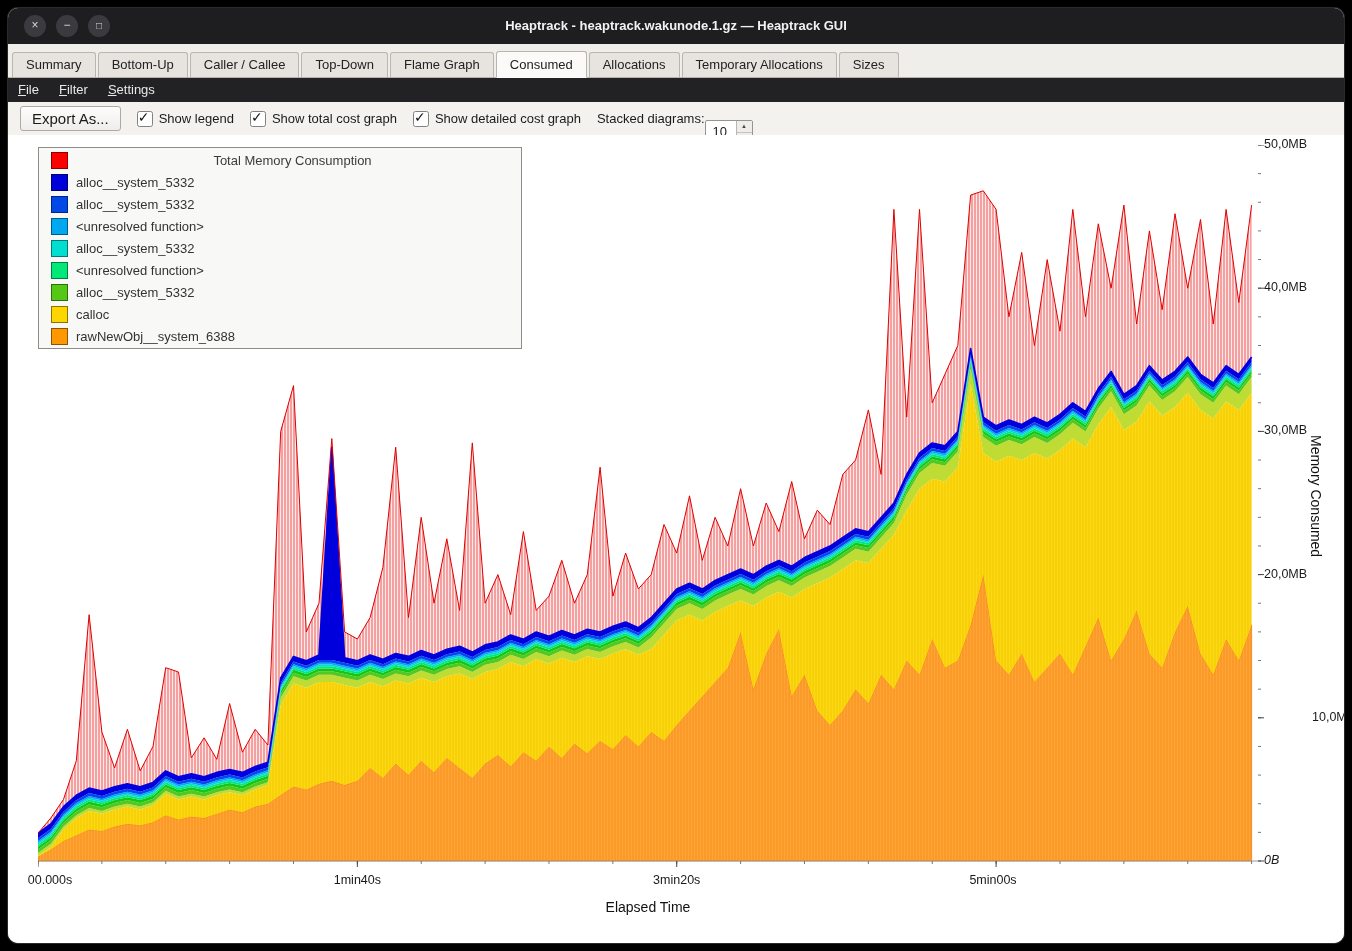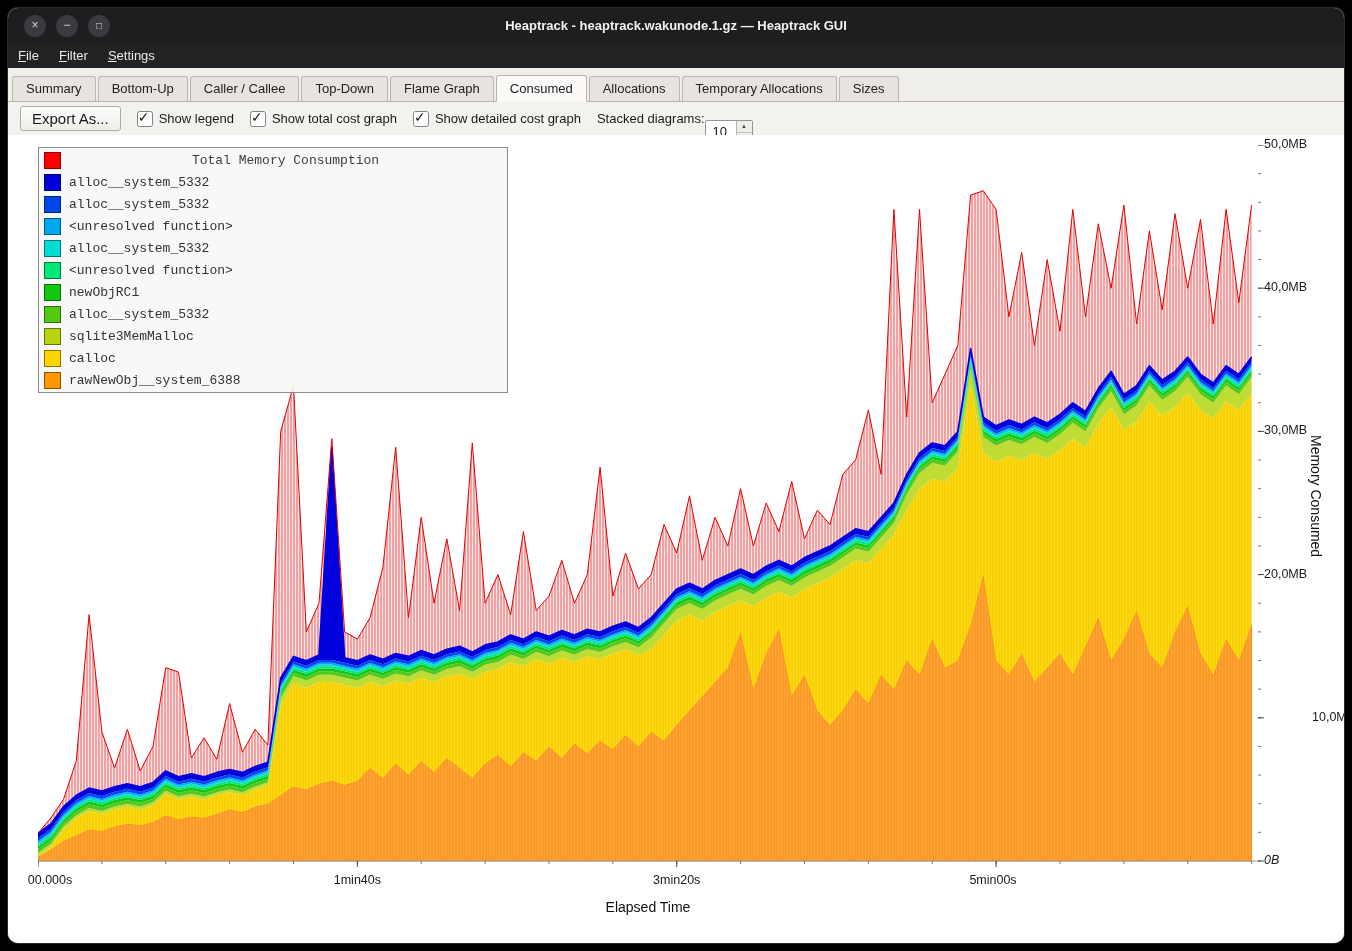--- a/index.html
+++ b/index.html
@@ -38,22 +38,22 @@
   .spin{width:46px;height:23px;background:#fff;border:1px solid #979490;border-radius:2px;
     display:flex;margin-top:27px;}
   .spinval{flex:1;font-size:13px;line-height:22px;padding-left:7px;}
   .spinbtns{width:15px;border-left:1px solid #b9b5af;display:flex;flex-direction:column;}
   .sb{flex:1;font-size:6px;color:#444;text-align:center;line-height:10px;background:#efedea;}
   .sb + .sb{border-top:1px solid #c5c1bb;}
   
   #chart{position:relative;height:812px;background:#ffffff;}
   #plot{position:absolute;left:30px;top:10px;}
   #legend{position:absolute;left:30px;top:12px;width:468px;background:rgba(247,247,246,0.92);
-    border:1px solid #8c8c8c;font-family:Liberation Mono, monospace;font-size:13px;
-    color:#333;padding:1px 0;}
+    border:1px solid #8c8c8c;font-family:Liberation Sans, sans-serif;font-size:13px;
+    color:#333;padding:1px 7px;}
   .lrow{display:flex;align-items:center;height:22px;padding:0 5px;}
   .swatch{width:15px;height:15px;border:1px solid rgba(0,0,0,0.45);margin-right:8px;
     flex:0 0 auto;}
   .lrow.title .llabel{flex:1;text-align:center;color:#3c3c3c;}
   .xlab{position:absolute;width:80px;text-align:center;font-size:12.5px;color:#1a1a1a;}
   .ylab{position:absolute;left:1256px;font-size:12.5px;color:#1a1a1a;text-align:right;}
   #xtitle{position:absolute;left:30px;width:1220px;top:764px;text-align:center;
     font-size:14px;color:#111;}
   #ytitle{position:absolute;left:1316px;top:300px;transform:rotate(90deg);
     transform-origin:left top;font-size:14px;color:#111;white-space:nowrap;}
@@ -63,37 +63,37 @@
 
 <div id="window">
 
   <div id="titlebar">
     <span class="wbtn" id="btn-close"><span>×</span></span>
     <span class="wbtn" id="btn-min"><span>−</span></span>
     <span class="wbtn" id="btn-max"><span>□</span></span>
     <div class="title">Heaptrack - heaptrack.wakunode.1.gz — Heaptrack GUI</div>
   </div>
 
-  <div id="menubar">
-    <div class="menu-item"><span></span><span class="u">F</span><span>ile</span></div>
-    <div class="menu-item"><span></span><span class="u">F</span><span>ilter</span></div>
-    <div class="menu-item"><span></span><span class="u">S</span><span>ettings</span></div>
-  </div>
-
   <div id="tabs">
       <div class="tab">Summary</div>
       <div class="tab">Bottom-Up</div>
       <div class="tab">Caller / Callee</div>
       <div class="tab">Top-Down</div>
       <div class="tab">Flame Graph</div>
       <div class="tab active">Consumed</div>
       <div class="tab">Allocations</div>
       <div class="tab">Temporary Allocations</div>
       <div class="tab">Sizes</div>
     </div>
+
+  <div id="menubar">
+    <div class="menu-item"><span></span><span class="u">F</span><span>ile</span></div>
+    <div class="menu-item"><span></span><span class="u">F</span><span>ilter</span></div>
+    <div class="menu-item"><span></span><span class="u">S</span><span>ettings</span></div>
+  </div>
 
   <div id="toolbar">
     <button id="export-btn">Export As...</button>
     <div id="checkboxes" style="display:flex;align-items:center;gap:16px;">
         <label class="cb">
           <span class="cbbox">
             <span class="tick">✓</span>
           </span>
           <span>Show legend</span>
         </label>
@@ -228,30 +228,22 @@
         </div>
         <div class="lrow">
           <span class="swatch" style="background: rgb(0, 222, 210);"></span>
           <span class="llabel">alloc__system_5332</span>
         </div>
         <div class="lrow">
           <span class="swatch" style="background: rgb(0, 232, 120);"></span>
           <span class="llabel">&lt;unresolved function&gt;</span>
         </div>
         <div class="lrow">
-          <span class="swatch" style="background: rgb(16, 200, 16);"></span>
-          <span class="llabel">newObjRC1</span>
-        </div>
-        <div class="lrow">
           <span class="swatch" style="background: rgb(85, 200, 22);"></span>
           <span class="llabel">alloc__system_5332</span>
-        </div>
-        <div class="lrow">
-          <span class="swatch" style="background: rgb(184, 212, 16);"></span>
-          <span class="llabel">sqlite3MemMalloc</span>
         </div>
         <div class="lrow">
           <span class="swatch" style="background: rgb(253, 214, 0);"></span>
           <span class="llabel">calloc</span>
         </div>
         <div class="lrow">
           <span class="swatch" style="background: rgb(255, 152, 0);"></span>
           <span class="llabel">rawNewObj__system_6388</span>
         </div>
       </div>

